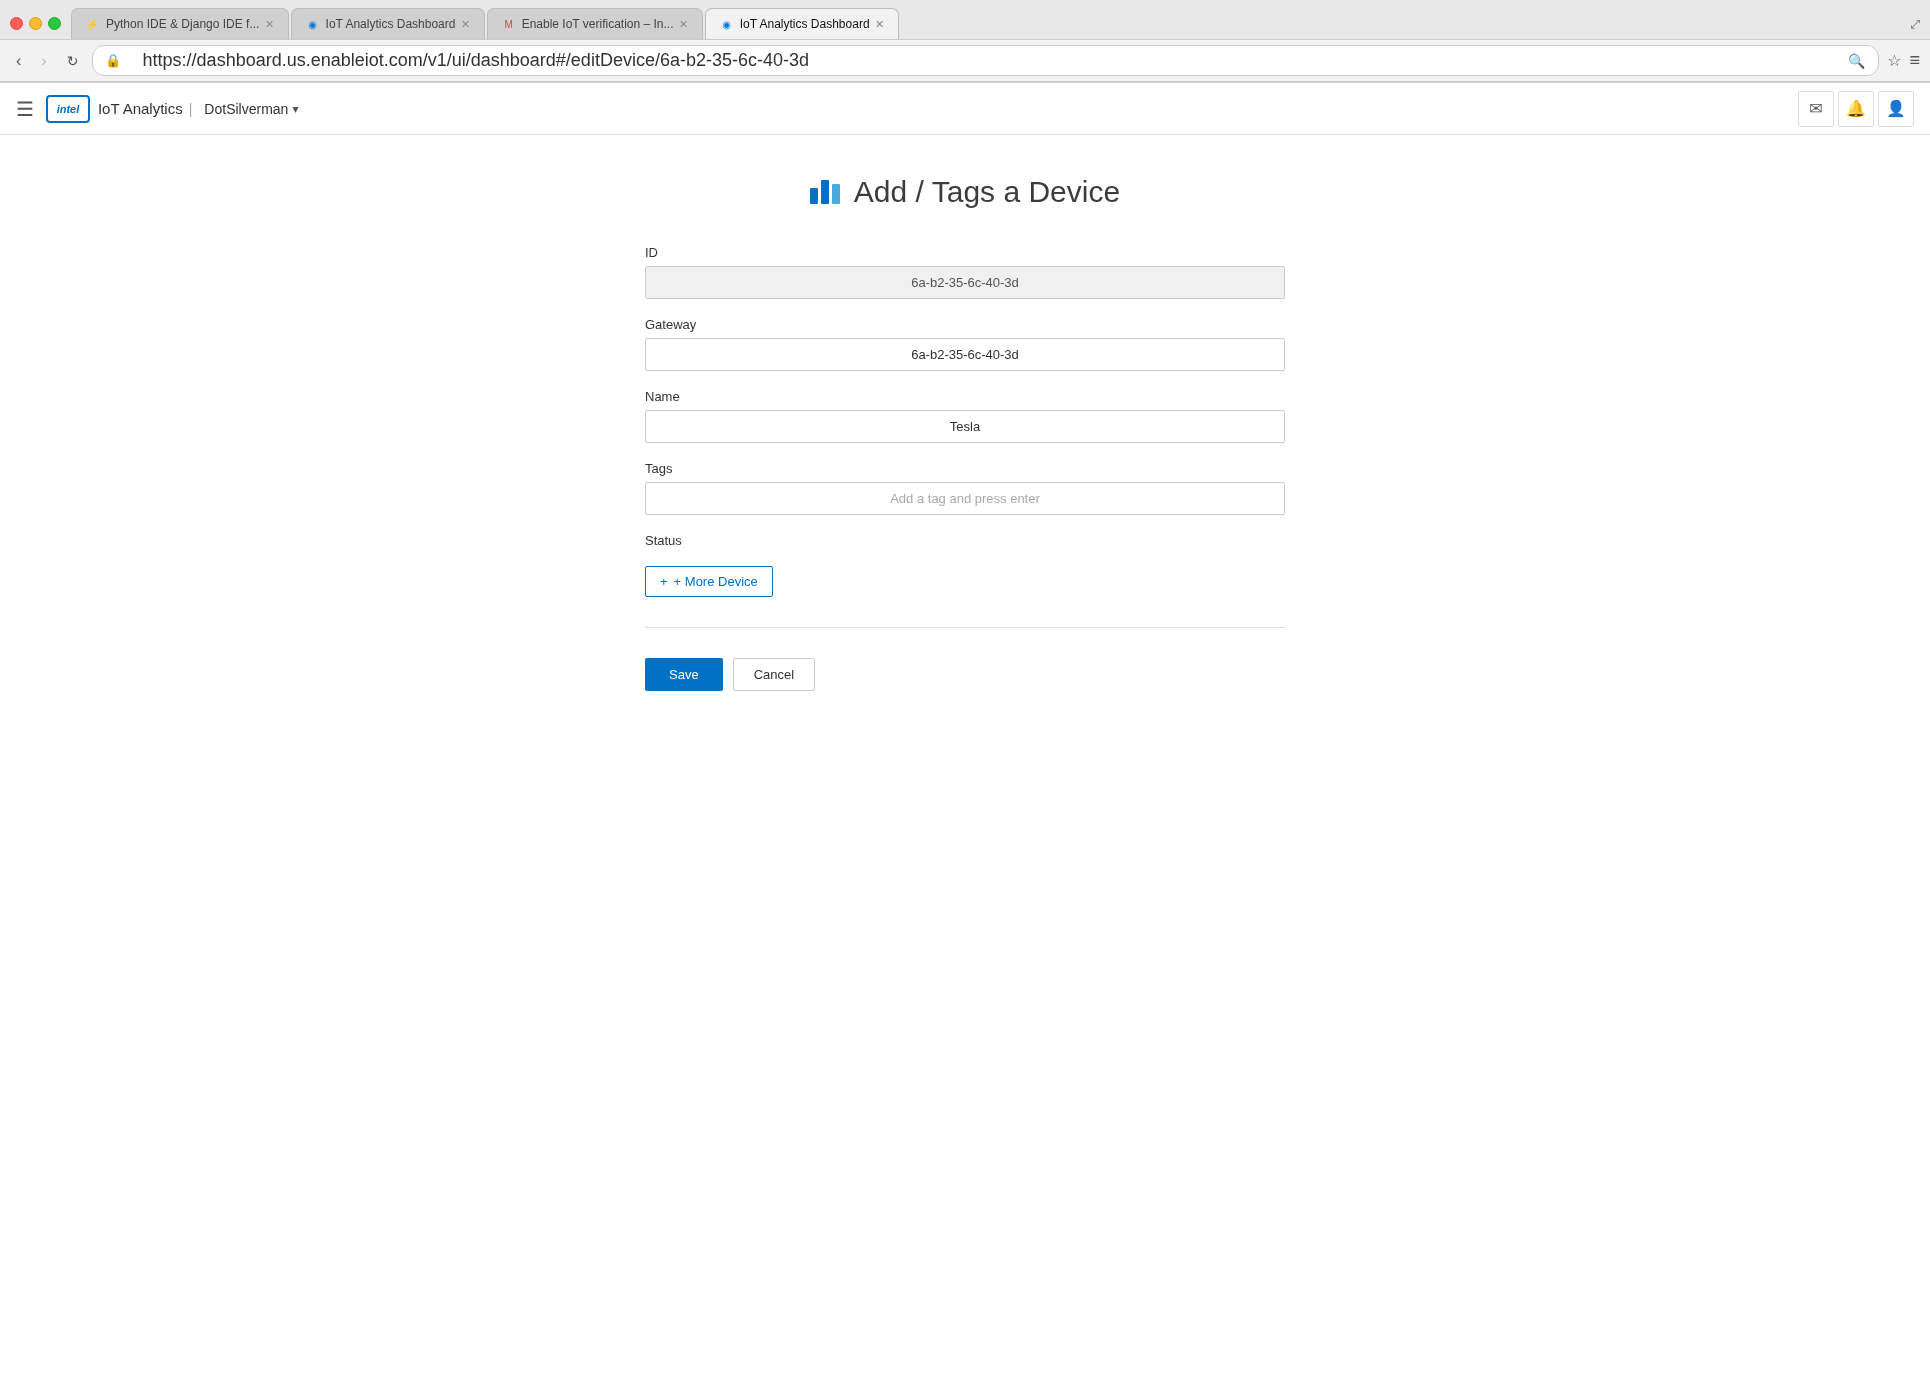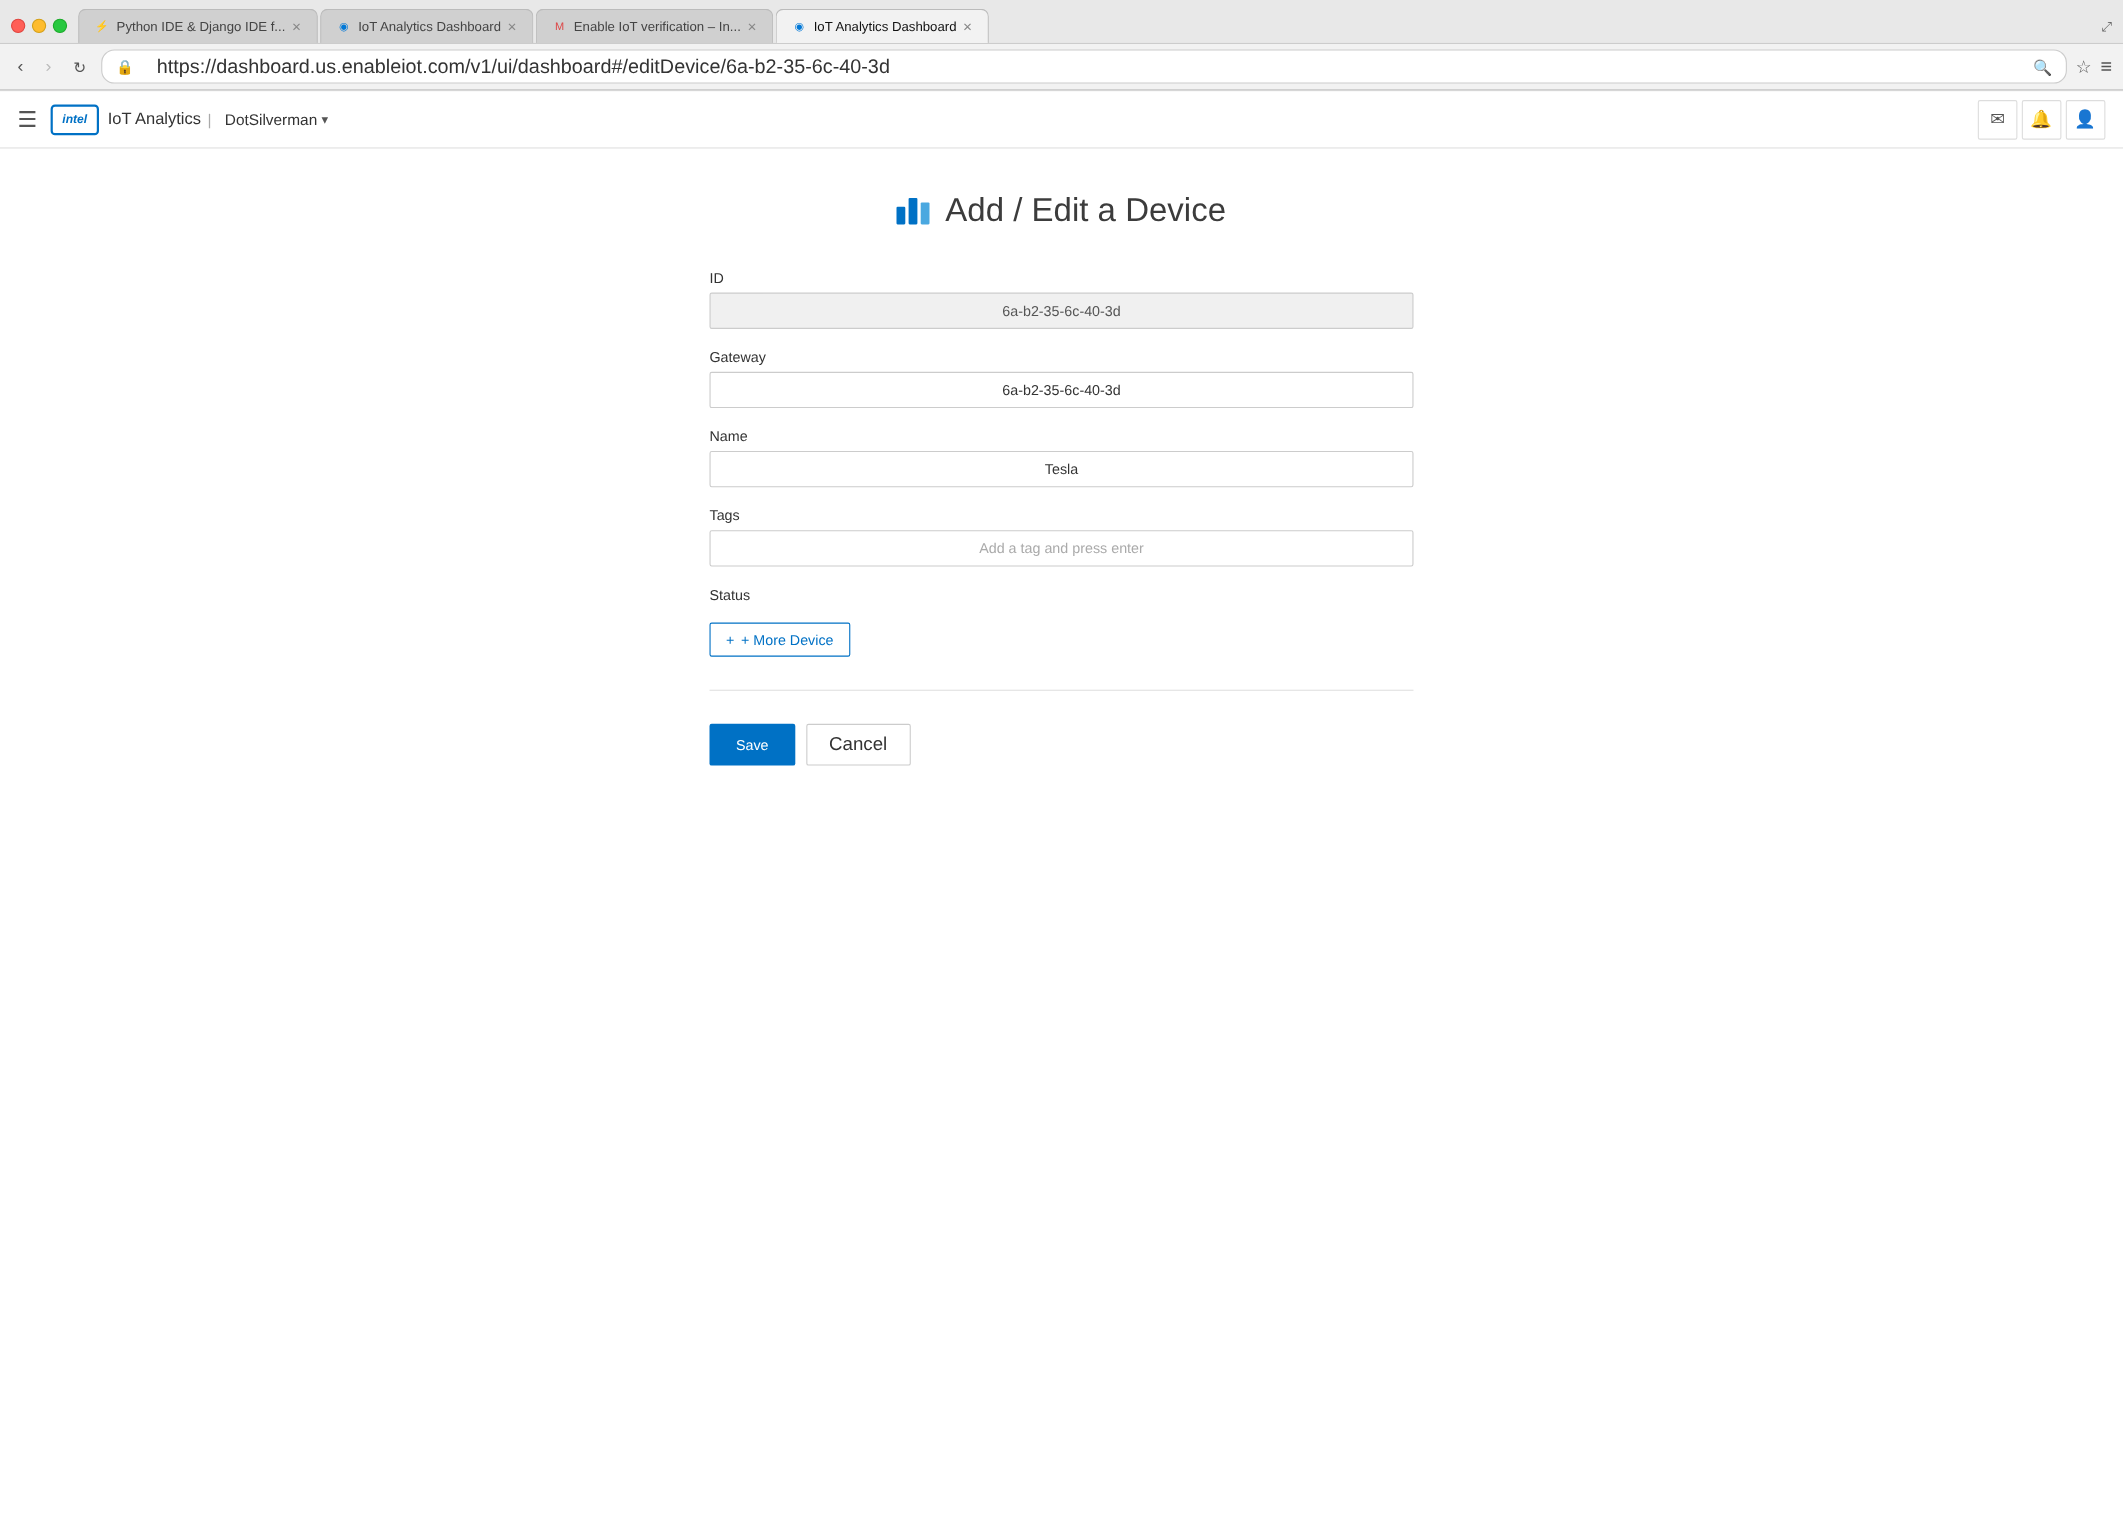--- a/index.html
+++ b/index.html
@@ -62,21 +62,21 @@
     .form-input { width: 100%; padding: 8px 10px; border: 1px solid #ccc; border-radius: 2px; font-size: 13px; color: #333; background: #fff; outline: none; text-align: center; }
     .form-input.readonly { background: #f0f0f0; color: #555; cursor: default; }
     .form-input::placeholder { color: #aaa; }
 
     .more-details-btn { display: flex; align-items: center; gap: 6px; padding: 7px 14px; border: 1px solid #0071c5; background: #fff; color: #0071c5; font-size: 13px; cursor: pointer; border-radius: 2px; margin-top: 8px; }
 
     .divider-line { border: none; border-top: 1px solid #e0e0e0; margin: 30px 0; }
 
     .form-actions { display: flex; gap: 10px; }
     .btn-save { padding: 8px 24px; background: #0071c5; color: #fff; border: none; border-radius: 2px; font-size: 13px; cursor: pointer; }
-    .btn-cancel { padding: 8px 20px; background: #fff; color: #333; border: 1px solid #ccc; border-radius: 2px; font-size: 17px; cursor: pointer; }
+    .btn-cancel { padding: 8px 20px; background: #fff; color: #333; border: 1px solid #ccc; border-radius: 2px; font-size: 13px; cursor: pointer; }
   </style>
 </head>
 <body>
 
 <div class="browser-chrome">
 
   <div class="title-bar">
     <div class="traffic-lights">
       <span class="traffic-light tl-red"></span>
       <span class="traffic-light tl-yellow"></span>
@@ -143,21 +143,21 @@
 </div>
 
 <div class="main-content">
 
   <div class="page-title">
     <div class="chart-icon">
       <div class="chart-bar" style="width:8px; height:16px;"></div>
       <div class="chart-bar" style="width:8px; height:24px;"></div>
       <div class="chart-bar" style="width:8px; height:20px; background:#4aa8e0;"></div>
     </div>
-    <h1 class="page-title-text">Add / Edit a Device</h1>
+    <h1 class="page-title-text">Add / Tags a Device</h1>
   </div>
 
   <div class="form-section">
 
     <div class="form-group">
       <label class="form-label">ID</label>
       <input class="form-input readonly" type="text" readonly="" value="6a-b2-35-6c-40-3d" style="">
     </div>
 
     <div class="form-group">

